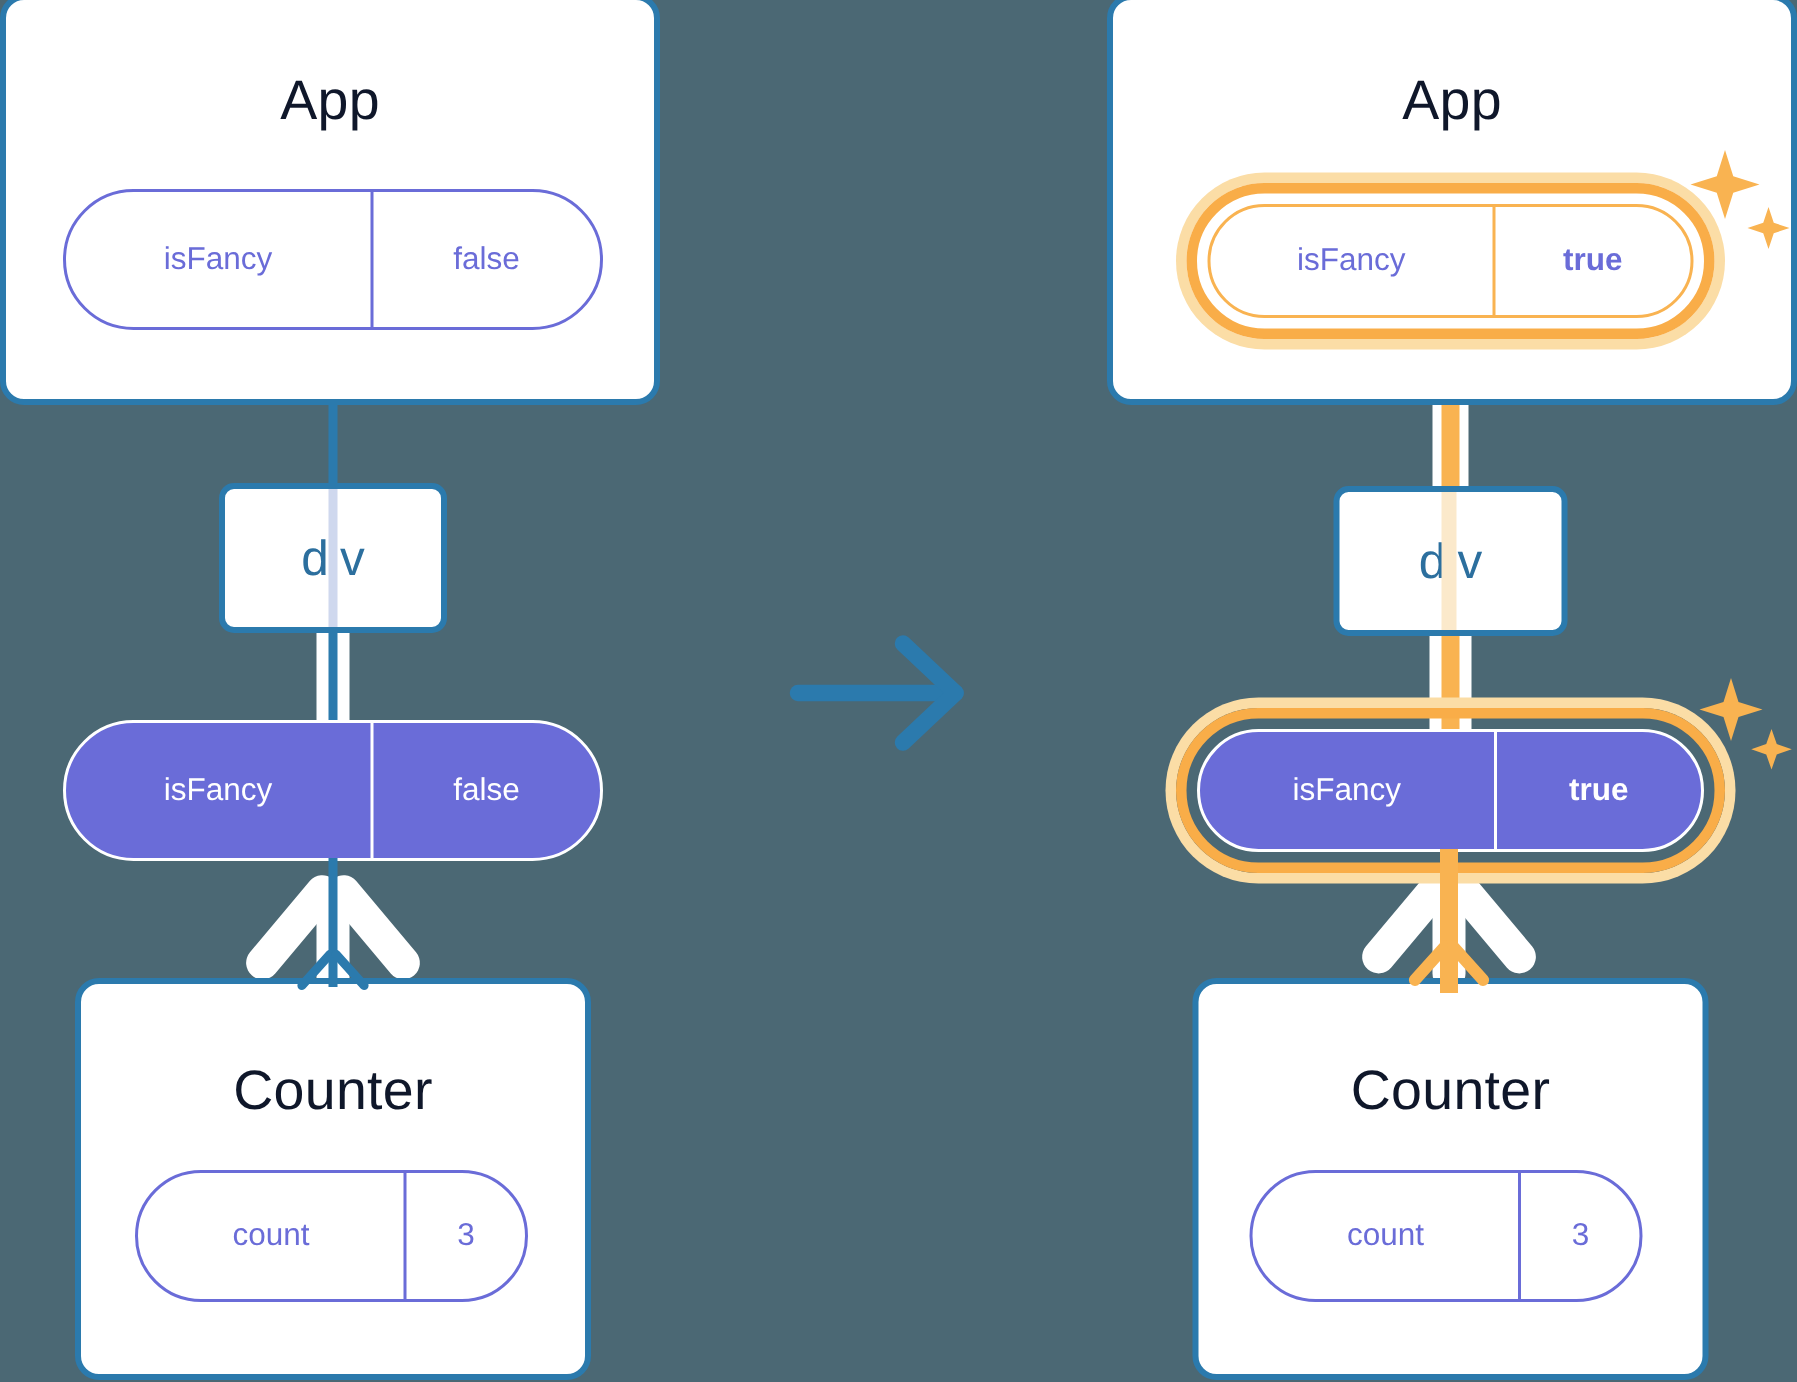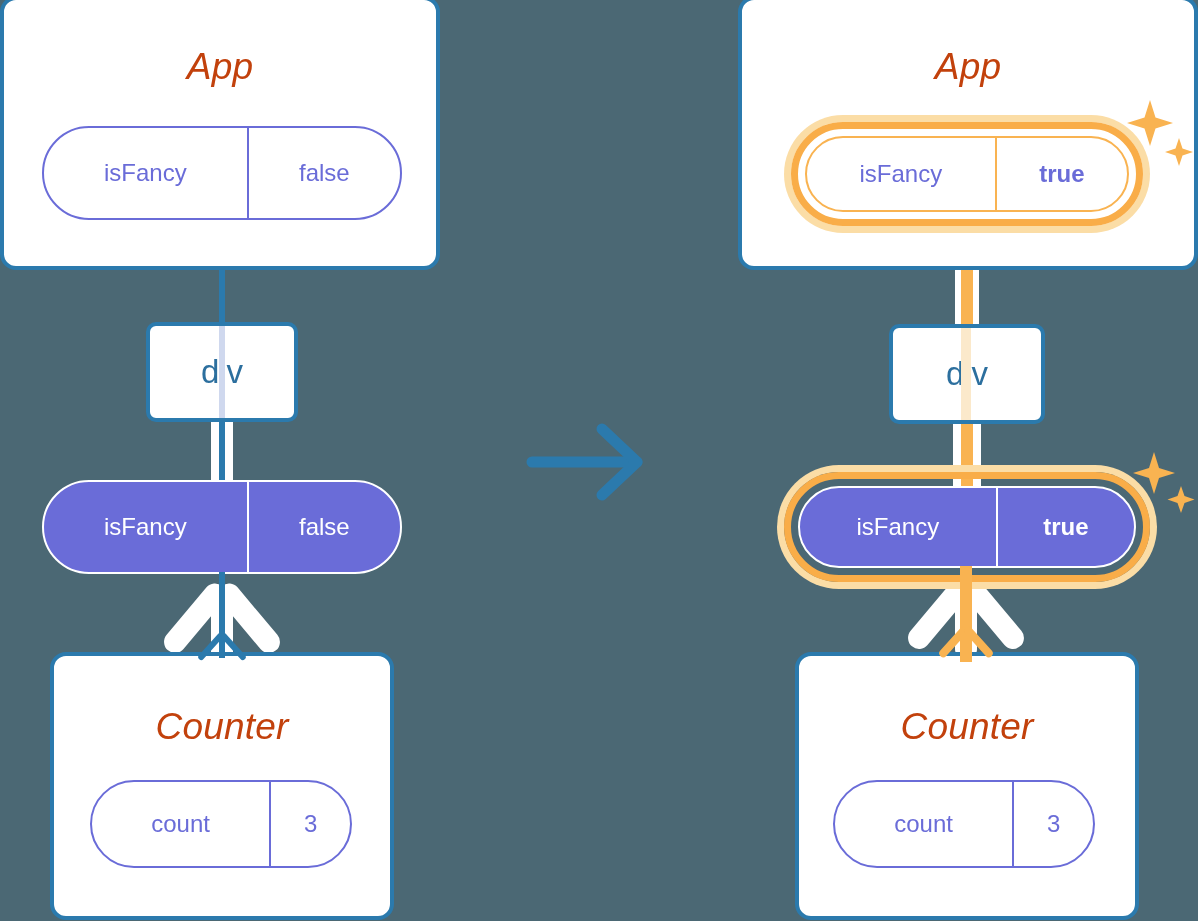--- a/index.html
+++ b/index.html
@@ -18,25 +18,24 @@
     background:#ffffff;
     border:4px solid #2b7aad;
     border-radius:16px;
     box-sizing:border-box;
     z-index:6;
   }
   .card-title{
     position:absolute;
     left:0;right:0;
     text-align:center;
-    color:#c2410c;
+    color:#0f172a;
     font-size:37px;
     letter-spacing:.2px;
     white-space:nowrap;
-    font-style:italic;
   }
 
   
   .elembox{
     position:absolute;
     background:#ffffff;
     border:4px solid #2b7aad;
     border-radius:10px;
     box-sizing:border-box;
     display:flex;align-items:center;justify-content:center;
@@ -64,21 +63,21 @@
   .pill-filled{
     background:#6a6cd8;
     border:2px solid #ffffff;
     border-radius:999px;
   }
   .pill-filled .pill-key,.pill-filled .pill-val{color:#ffffff;}
   .pill-filled .pill-val{border-left:2px solid #ffffff;}
 
   .pill-key,.pill-val{
     display:flex;align-items:center;justify-content:center;
-    font-size:24px;
+    font-size:21px;
     box-sizing:border-box;
     white-space:nowrap;
   }
   .bold .pill-val{font-weight:bold;}
 
   
   .ring{
     position:absolute;
     border-radius:999px;
     border:7px solid #f9ad48;

